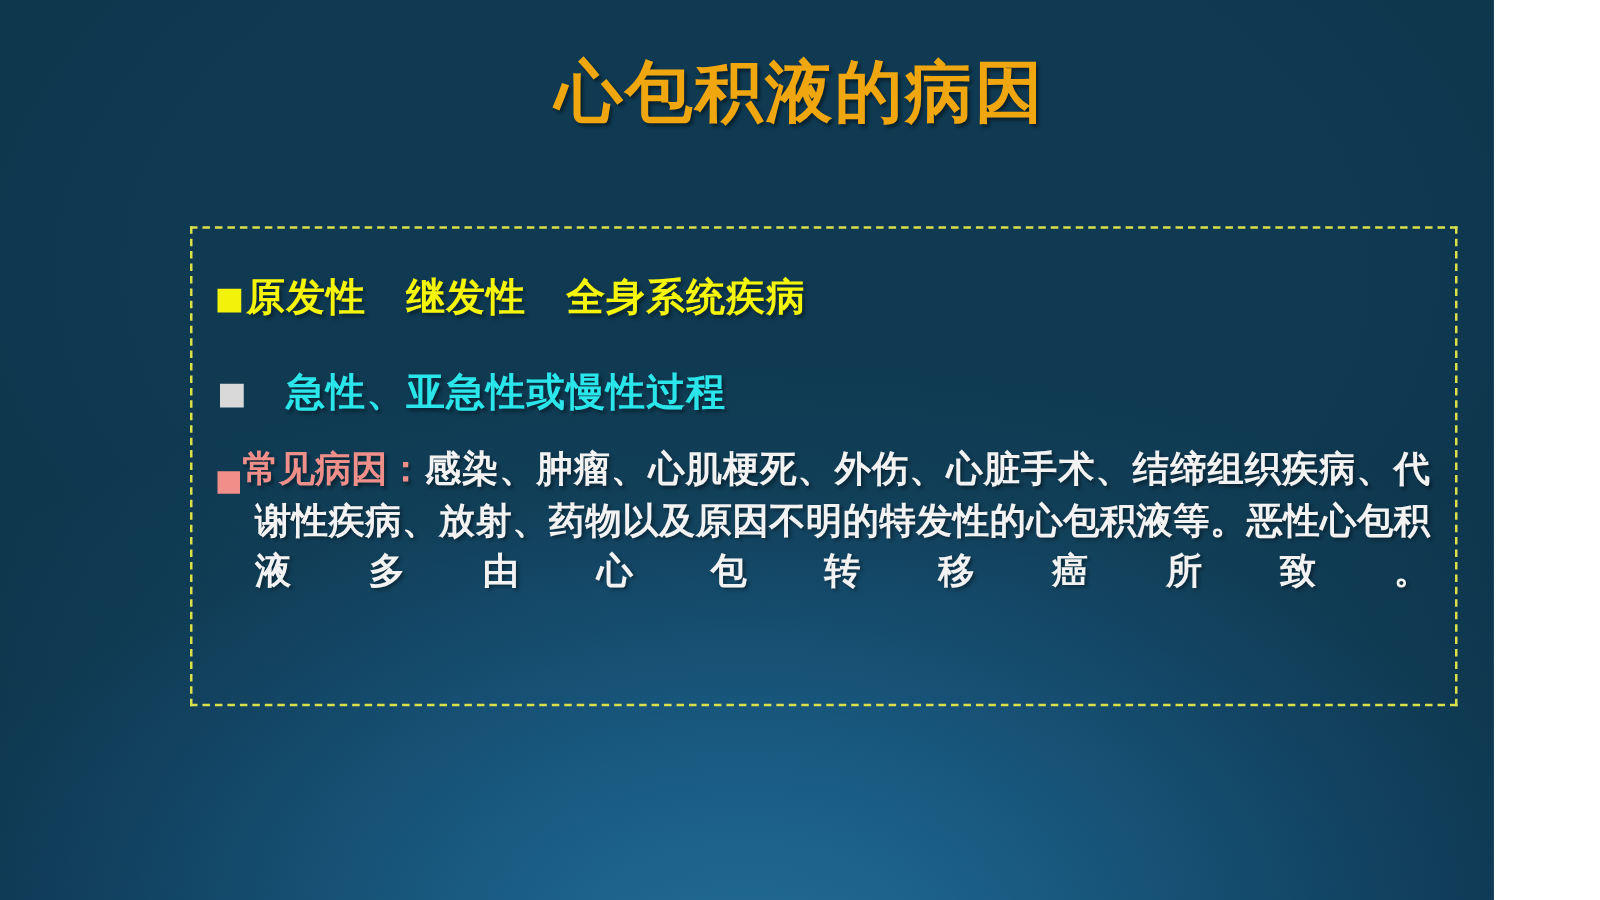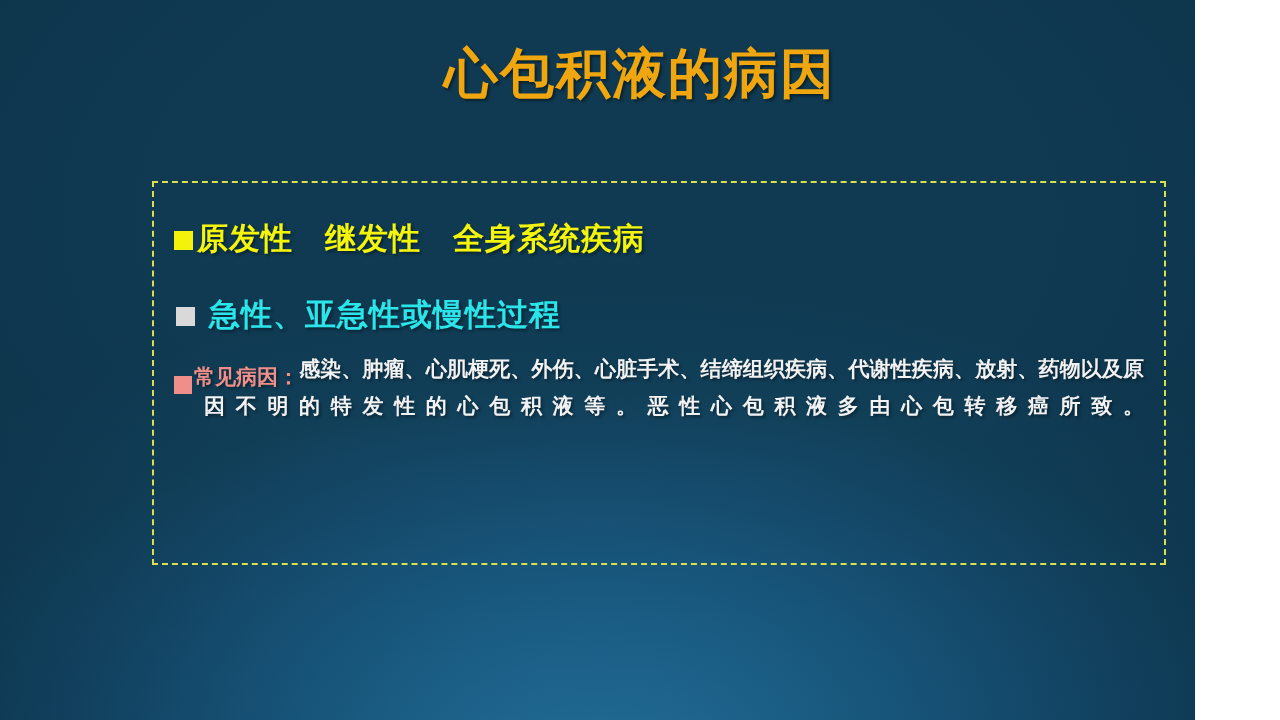--- a/index.html
+++ b/index.html
@@ -92,36 +92,37 @@
   }
   #row-primary .line-text {
     color: #f5f50c;
     letter-spacing: 1px;
   }
 
   
   #row-course {
     left: 22px;
     top: 97px;
+    gap: 20px;
   }
   #row-course .line-text {
     color: #2ae6ea;
     letter-spacing: 1px;
     margin-left: 4px;
   }
 
   
   #row-causes {
     position: absolute;
     left: 20px;
     top: 172px;
     width: 970px;
   }
   #causes-para {
-    font-size: 21px;
+    font-size: 29px;
     font-weight: bold;
     line-height: 1.40;
     color: #f2f2f2;
     text-align: justify;
     text-justify: inter-character;
     text-indent: 0;
     padding-left: 30px;
     text-shadow: 2px 2px 3px rgba(0,0,0,0.4);
   }
   #causes-para .hang {

